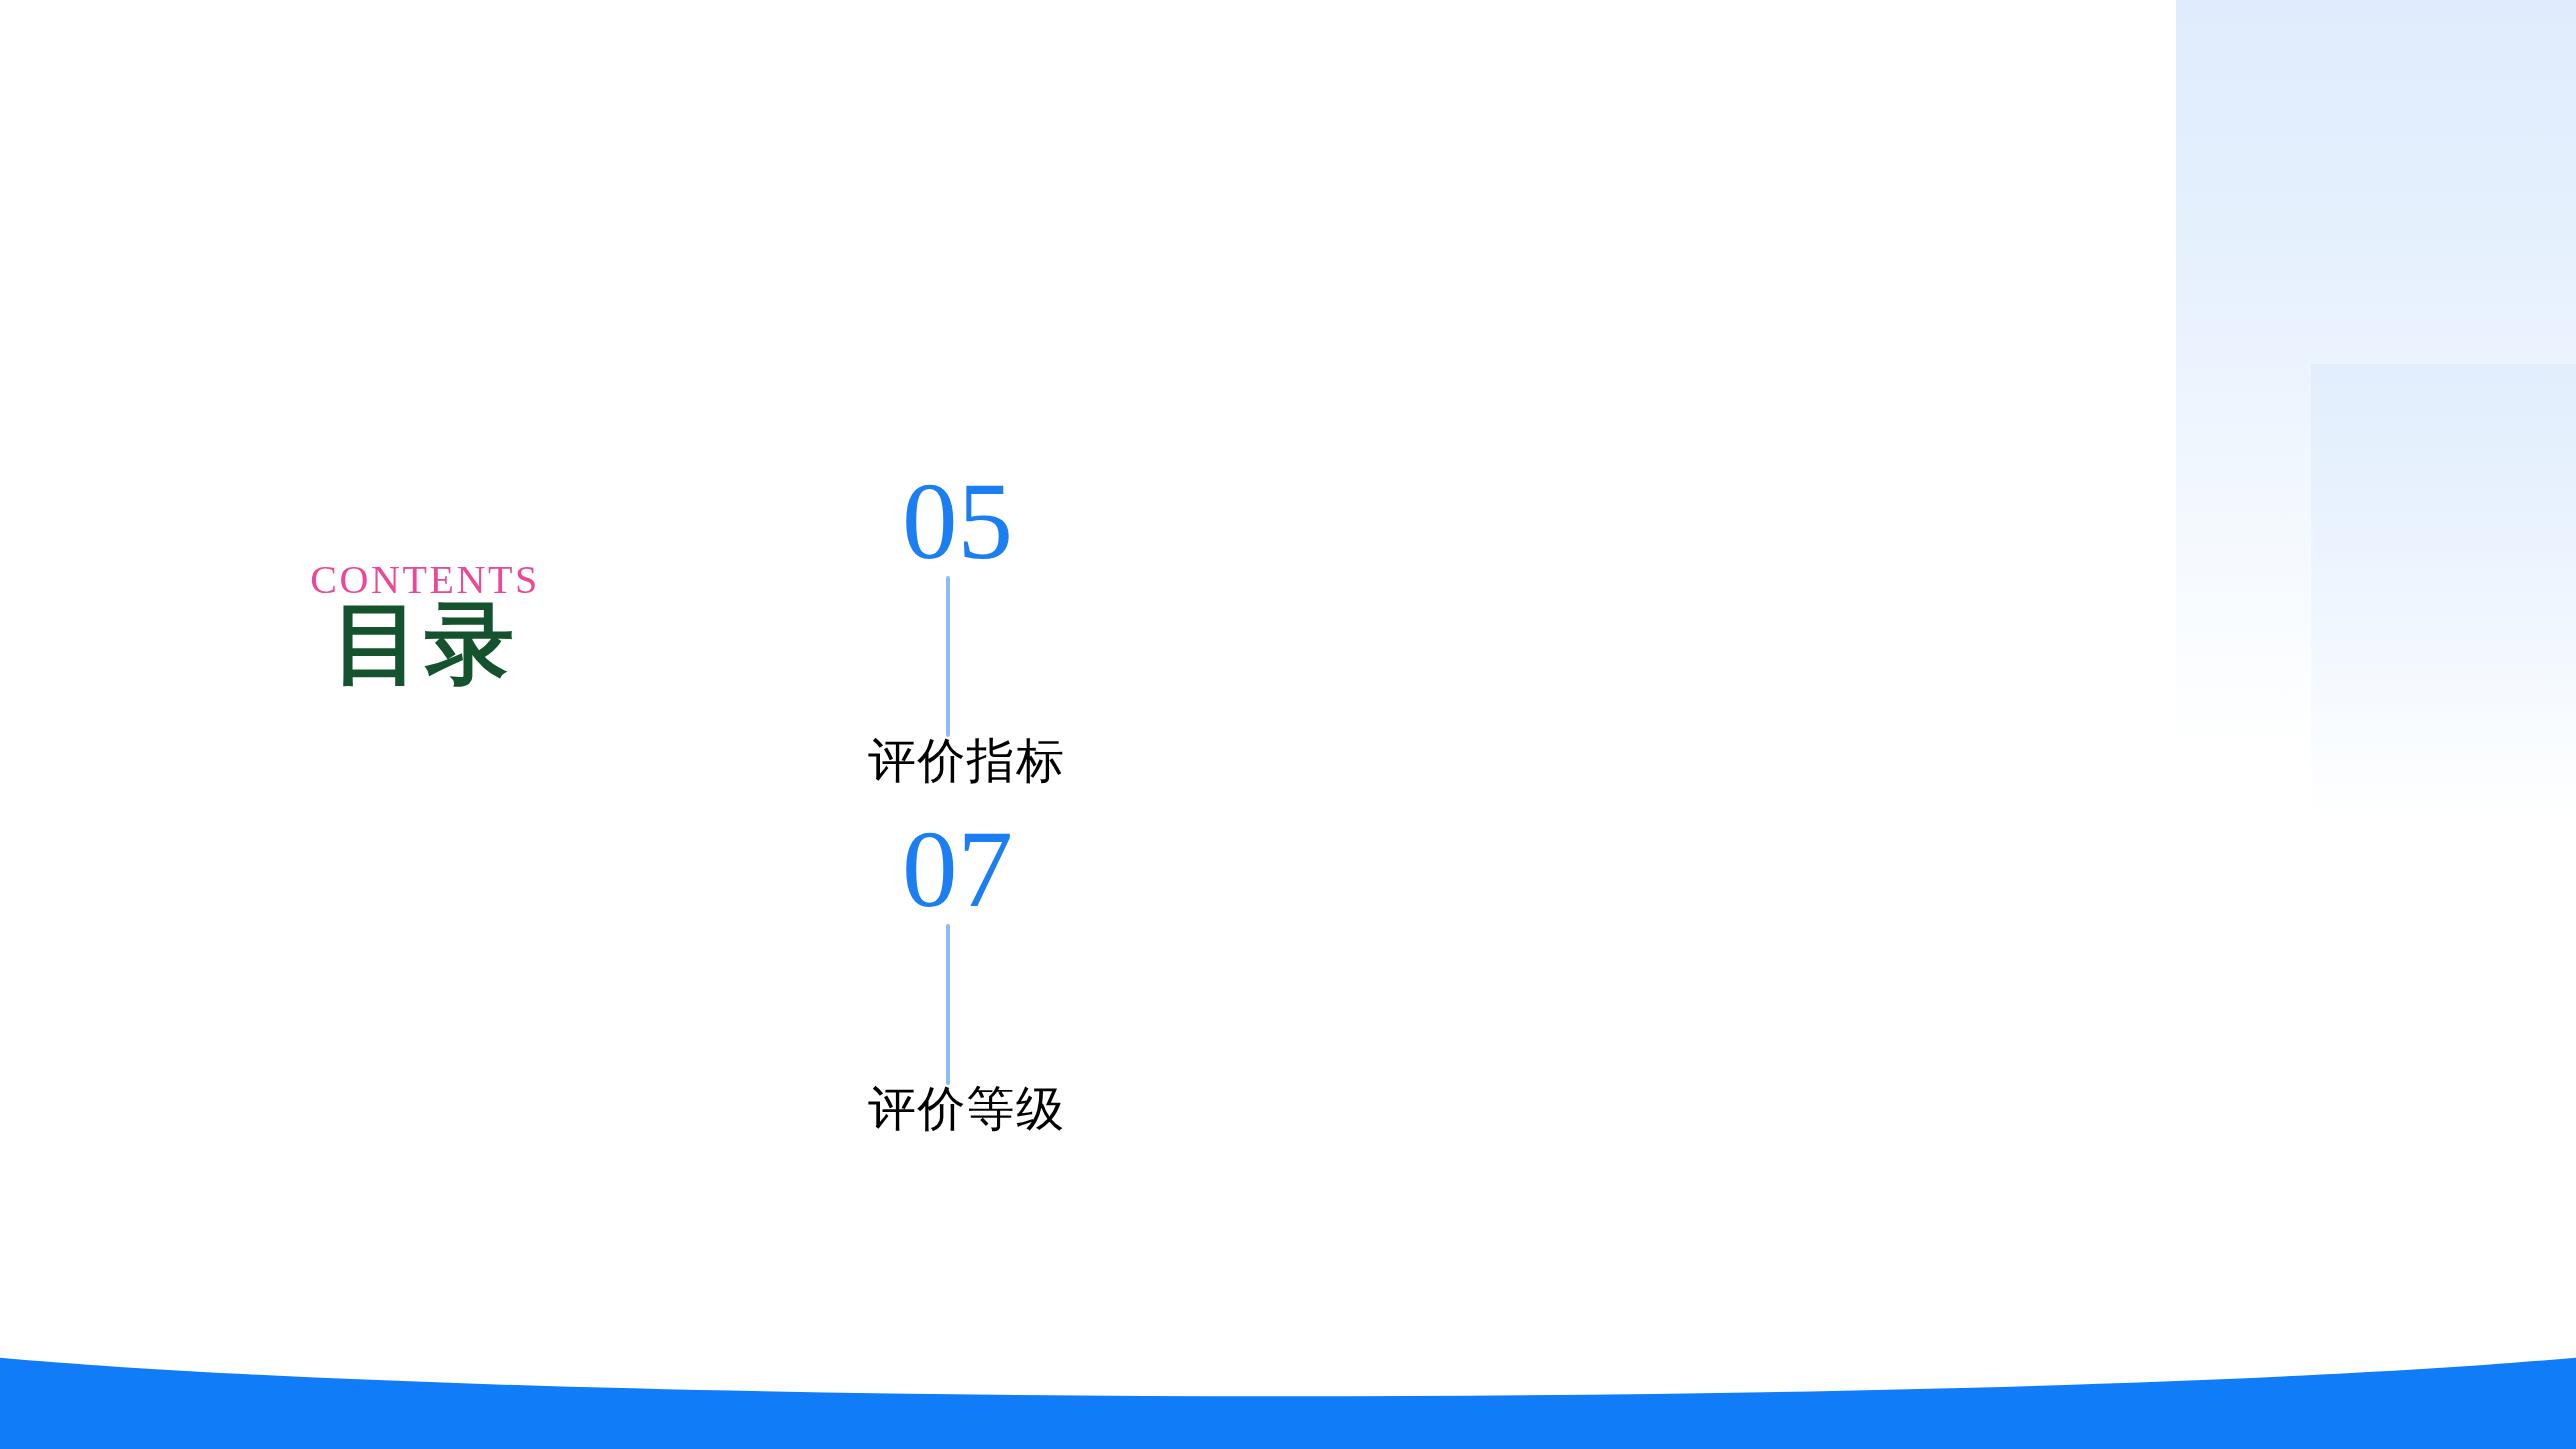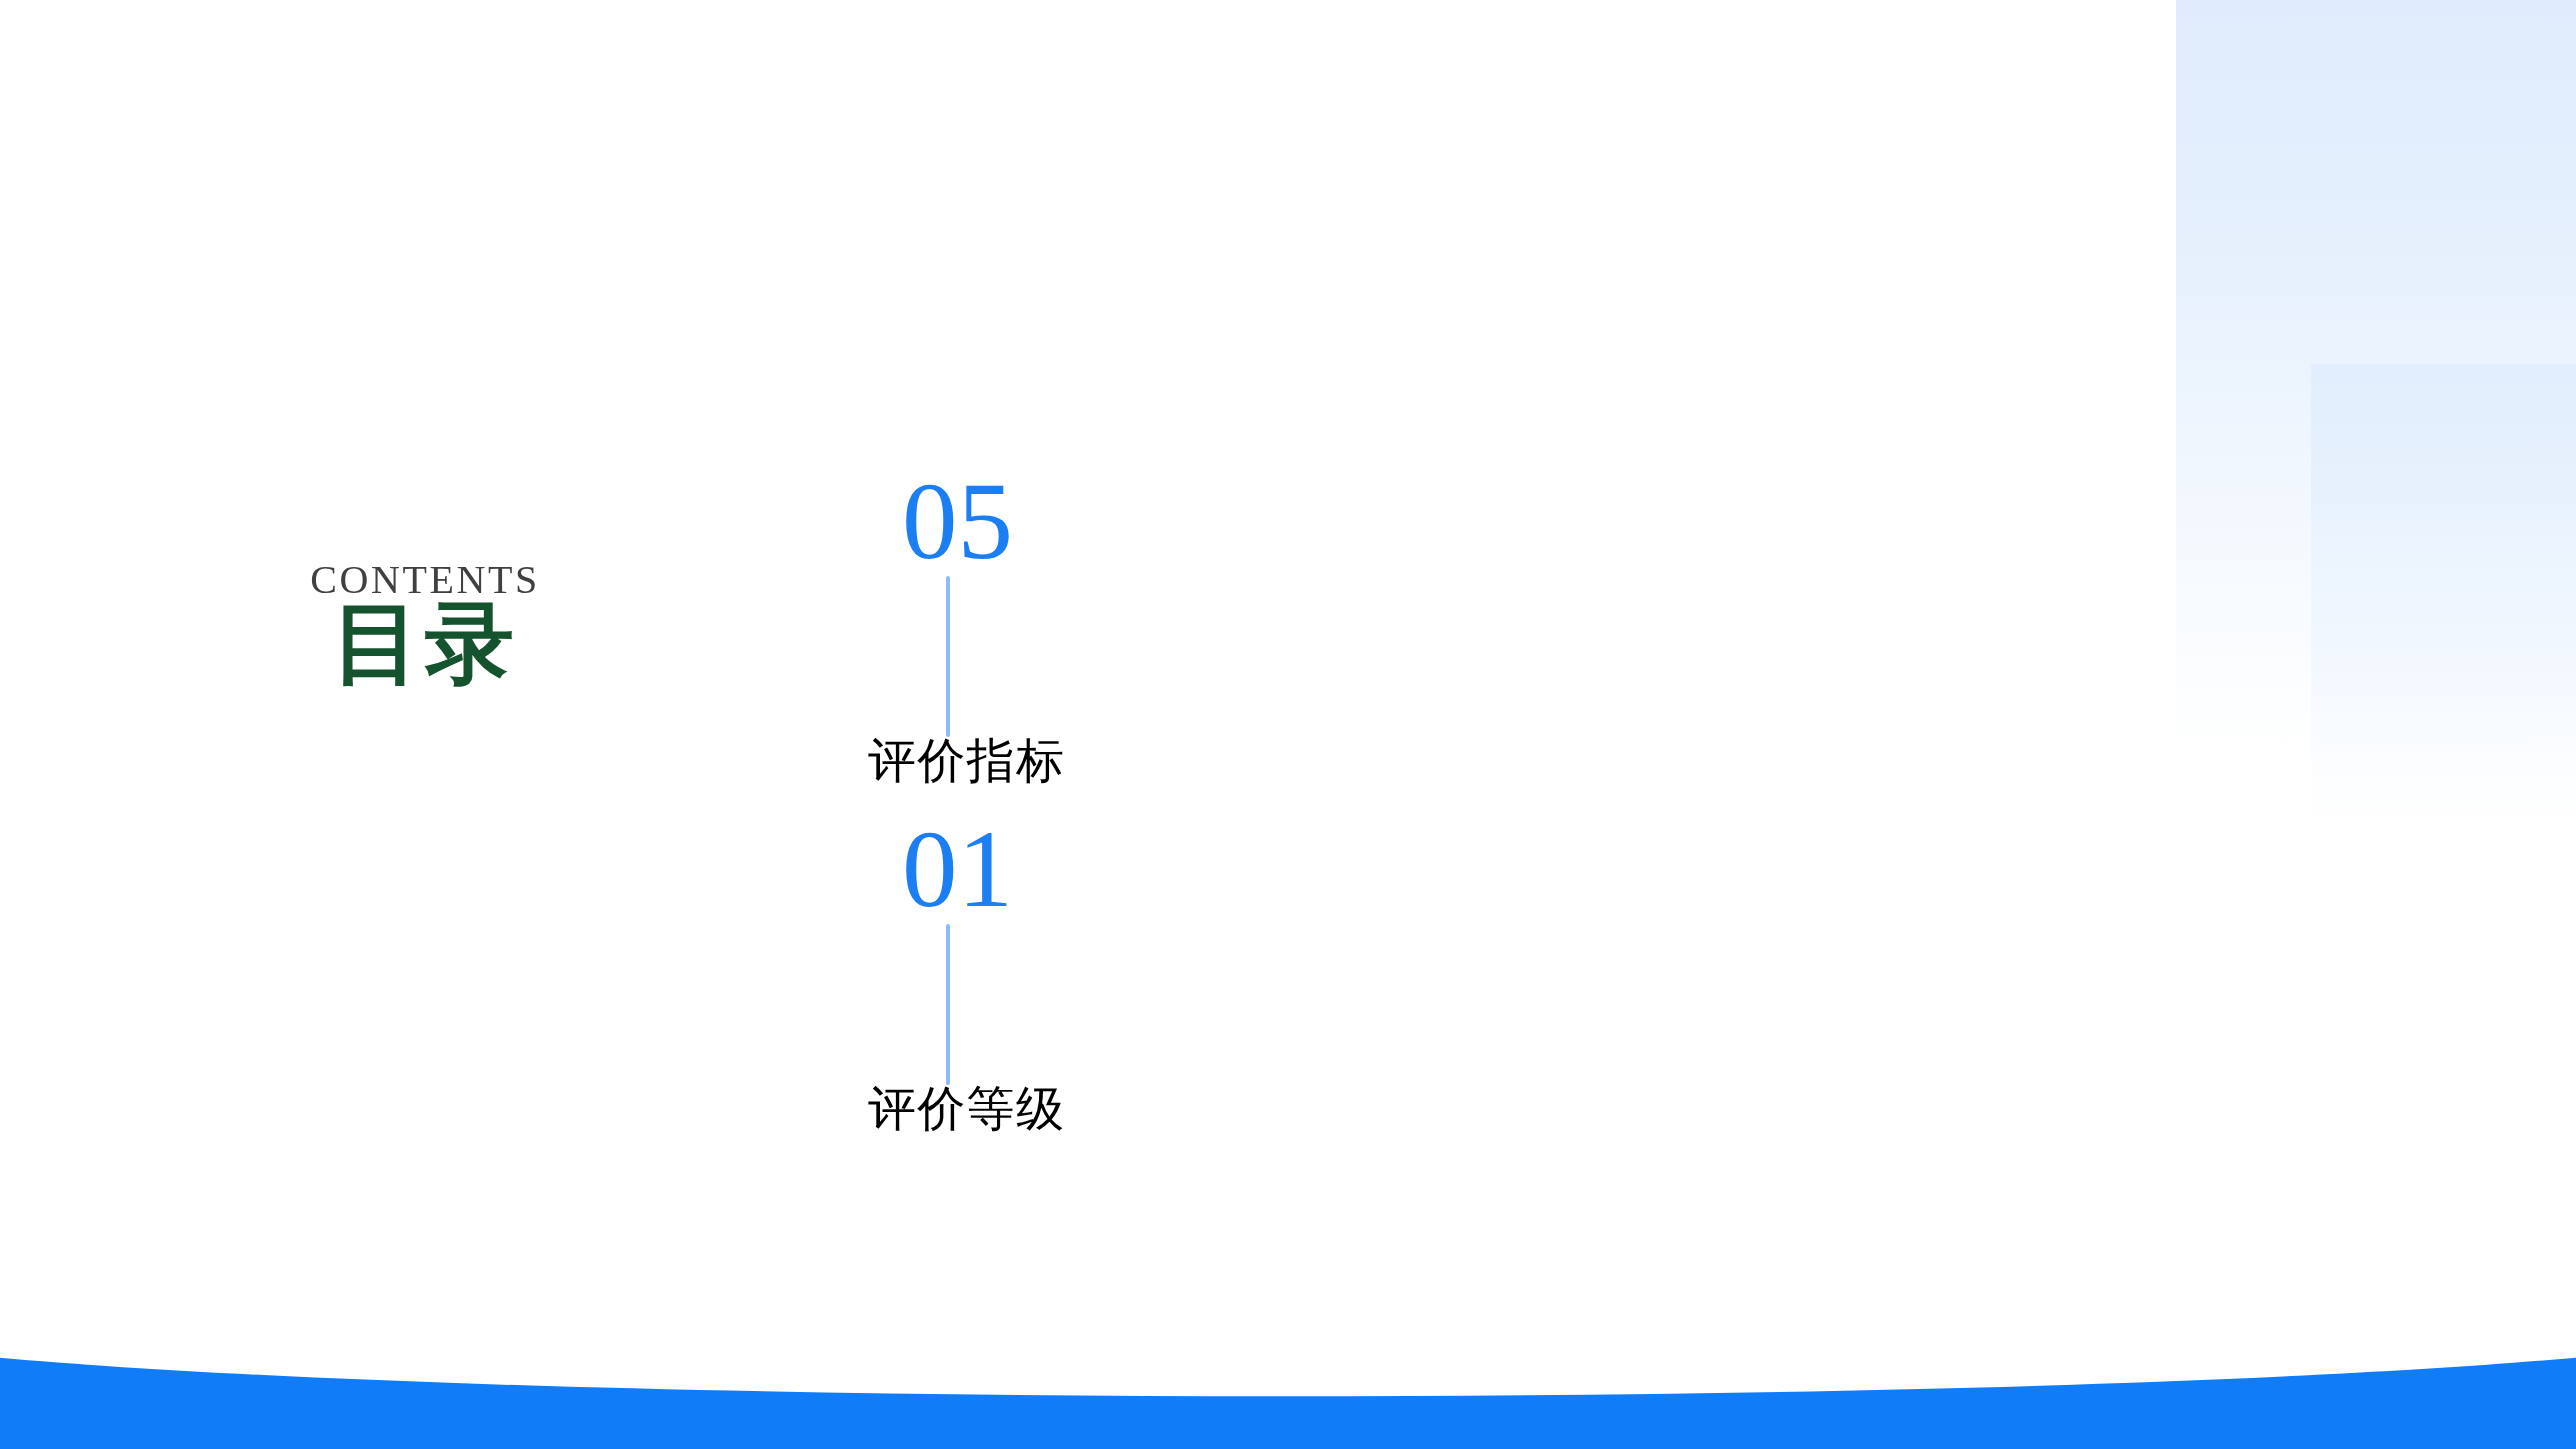--- a/index.html
+++ b/index.html
@@ -69,21 +69,21 @@
     left: 219px;
     top: 560px;
     width: 412px;
     text-align: center;
   }
   .contents-en {
     font-family: "Liberation Serif", "DejaVu Serif", serif;
     font-size: 40px;
     line-height: 1.0;
     letter-spacing: 2.6px;
-    color: #404040;
+    color: #ec4899;
     white-space: nowrap;
   }
   .contents-cn {
     font-family: Liberation Serif, serif;
     font-weight: bold;
     font-size: 89px;
     line-height: 1.0;
     letter-spacing: 3.9px;
     color: #14532d;
     white-space: nowrap;
@@ -140,21 +140,21 @@
   </div>
 
   <div class="toc-item pos-05">
     <span class="toc-number">05</span>
     <span class="toc-divider"></span>
     <span class="toc-label">评价指标</span>
   </div>
 
 
   <div class="toc-item pos-07">
-    <span class="toc-number">01</span>
+    <span class="toc-number">07</span>
     <span class="toc-divider"></span>
     <span class="toc-label">评价等级</span>
   </div>
 
   <svg class="wave" viewBox="0 0 3999 230" preserveAspectRatio="none">
     <path d="M0,88 C900,168 3100,168 3999,88 L3999,230 L0,230 Z" fill="#117cf7"></path>
   </svg>
 
 </div>
 

